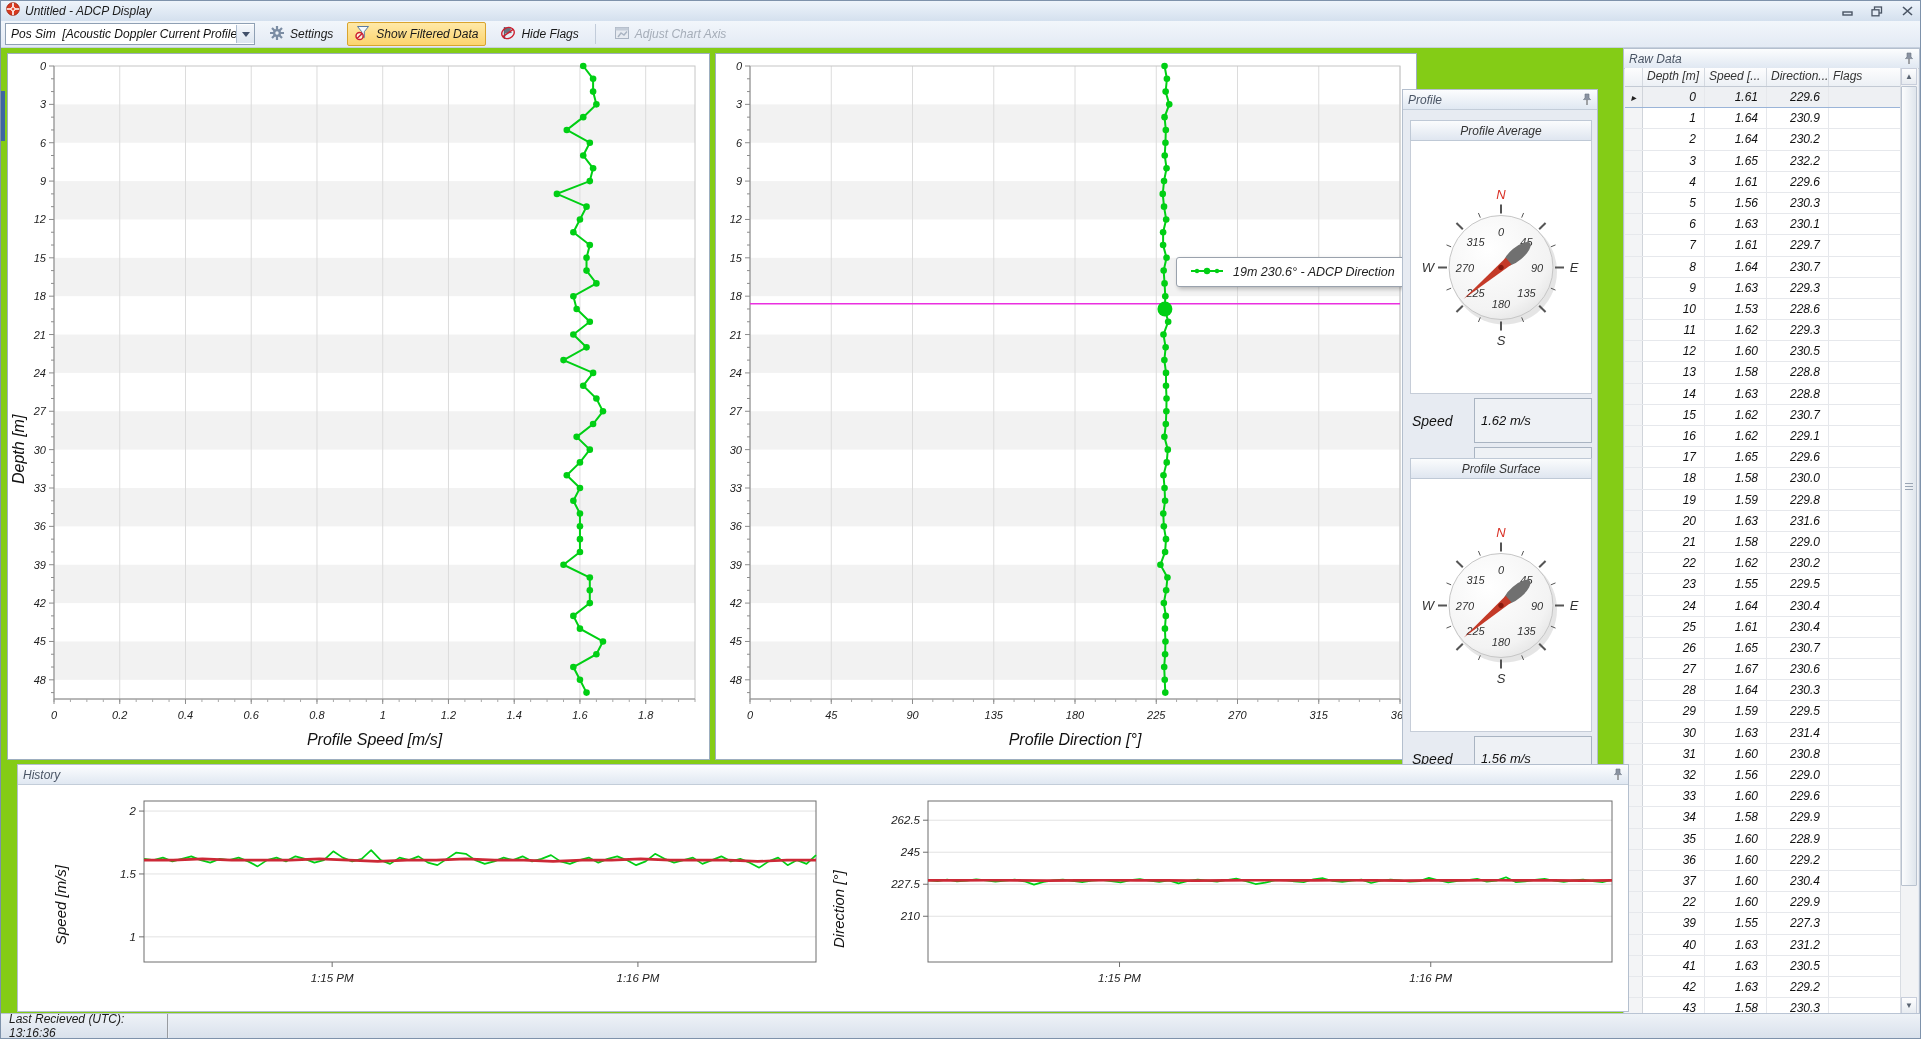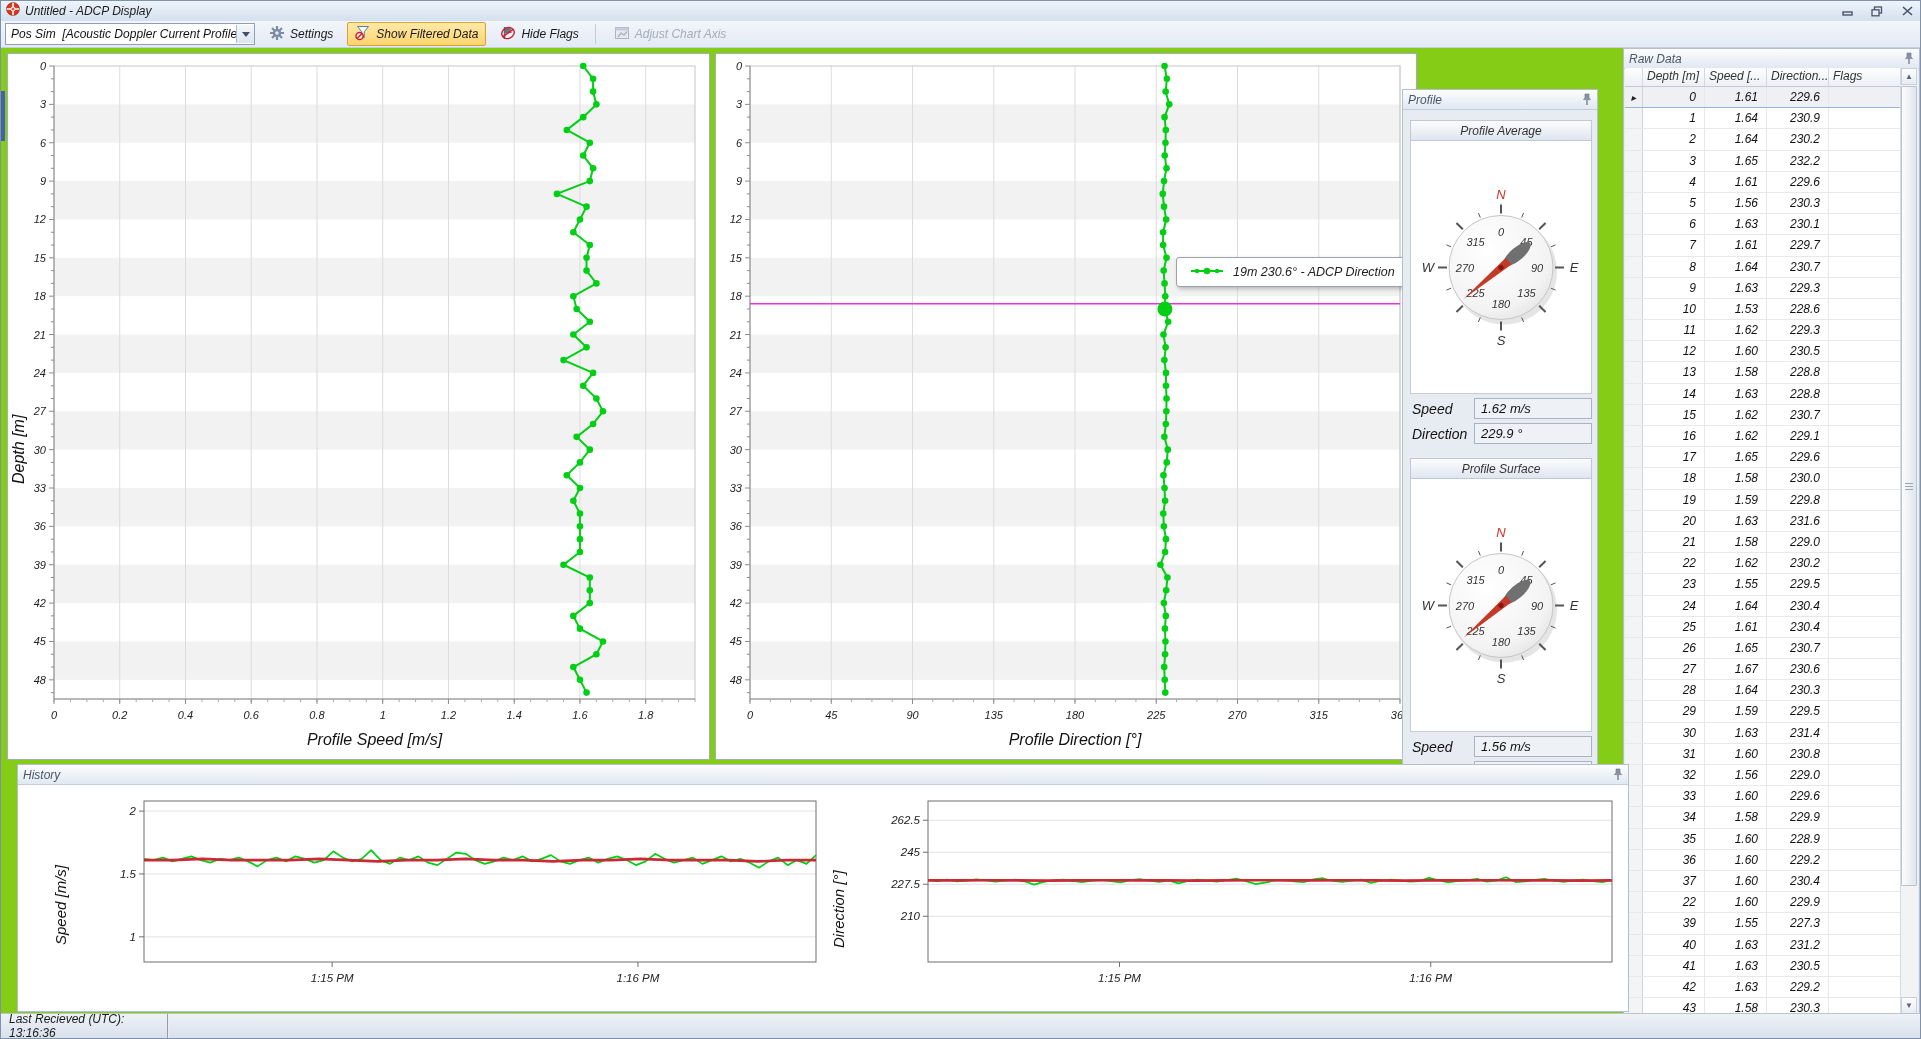--- a/index.html
+++ b/index.html
@@ -26,21 +26,21 @@
   .panel-hdr{height:19px;background:linear-gradient(#fcfdfe,#e0e8f2);border-bottom:1px solid #c3cdd9;display:flex;align-items:center;font-size:12px;color:#4a5565;padding:0 5px;position:relative;}
   .pin{position:absolute;right:5px;top:3px;}
   .vlab{position:absolute;writing-mode:vertical-rl;transform:rotate(180deg);font-size:16px;color:#111;}
   .tooltip{position:absolute;background:#fff;border:1px solid #9aa2ad;border-radius:3px;box-shadow:2px 2px 4px rgba(0,0,0,.25);display:flex;align-items:center;gap:7px;padding:7px 12px;font-size:12.5px;color:#222;}
   
   .gbox{position:absolute;left:7px;width:182px;}
   .gbox-hdr{height:19px;background:linear-gradient(#fbfcfd,#dfe6f0);border:1px solid #bfc9d6;display:flex;align-items:center;justify-content:center;font-size:12px;color:#333;}
   .gbox-body{background:#fff;border:1px solid #c6cdd8;border-top:none;display:flex;align-items:center;justify-content:center;}
   .kvrow{display:flex;align-items:center;margin-top:4px;}
   .kvrow .kl{width:62px;font-size:14px;color:#111;padding-left:2px;}
-  .kvrow .kv{flex:1;background:#eef1f5;border:1px solid #a9b4c2;font-size:13px;color:#111;padding:2px 6px;}
+  .kvrow .kv{flex:1;background:#eef1f5;border:1px solid #a9b4c2;font-size:13px;color:#111;padding:14px 6px;}
   
   .thead{display:flex;height:18px;background:linear-gradient(#fdfdfe,#ecf0f5);border-bottom:1px solid #c3cad4;}
   .th{font-size:12px;color:#333;padding:1px 0 0 4px;border-right:1px solid #d4d9e0;overflow:hidden;white-space:nowrap;box-sizing:border-box;}
   .trow{display:flex;height:21.2px;box-sizing:border-box;border-bottom:1px solid #e6e8ec;background:#fff;}
   .trow.sel .tc{background:#eef0f3;}
   .trow.sel{border-bottom:1px solid #9ab4d8;}
   .tc{font-size:12px;color:#111;box-sizing:border-box;border-right:1px solid #e6e8ec;overflow:hidden;}
   .tc.rh{width:18px;background:#f3f4f6;border-right:1px solid #d0d4da;font-size:10px;color:#222;display:flex;align-items:center;justify-content:center;}
   .tc.c0{width:62px;text-align:right;padding:3px 8px 0 0;}
   .tc.c1{width:62px;text-align:right;padding:3px 8px 0 0;}

